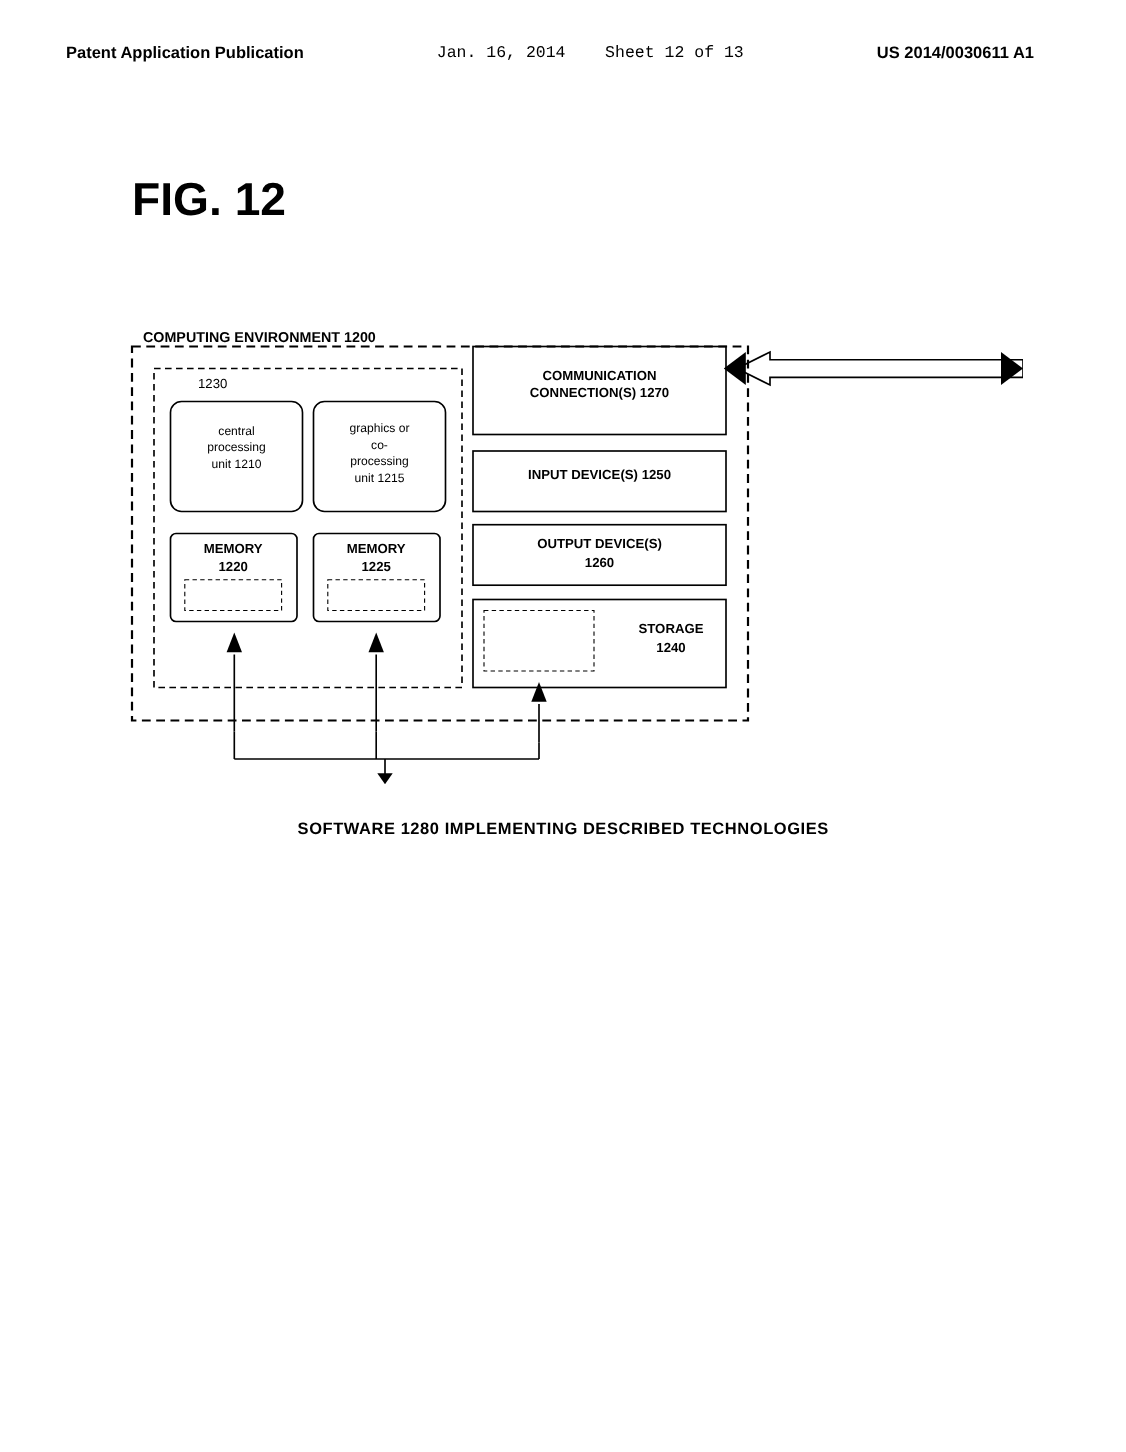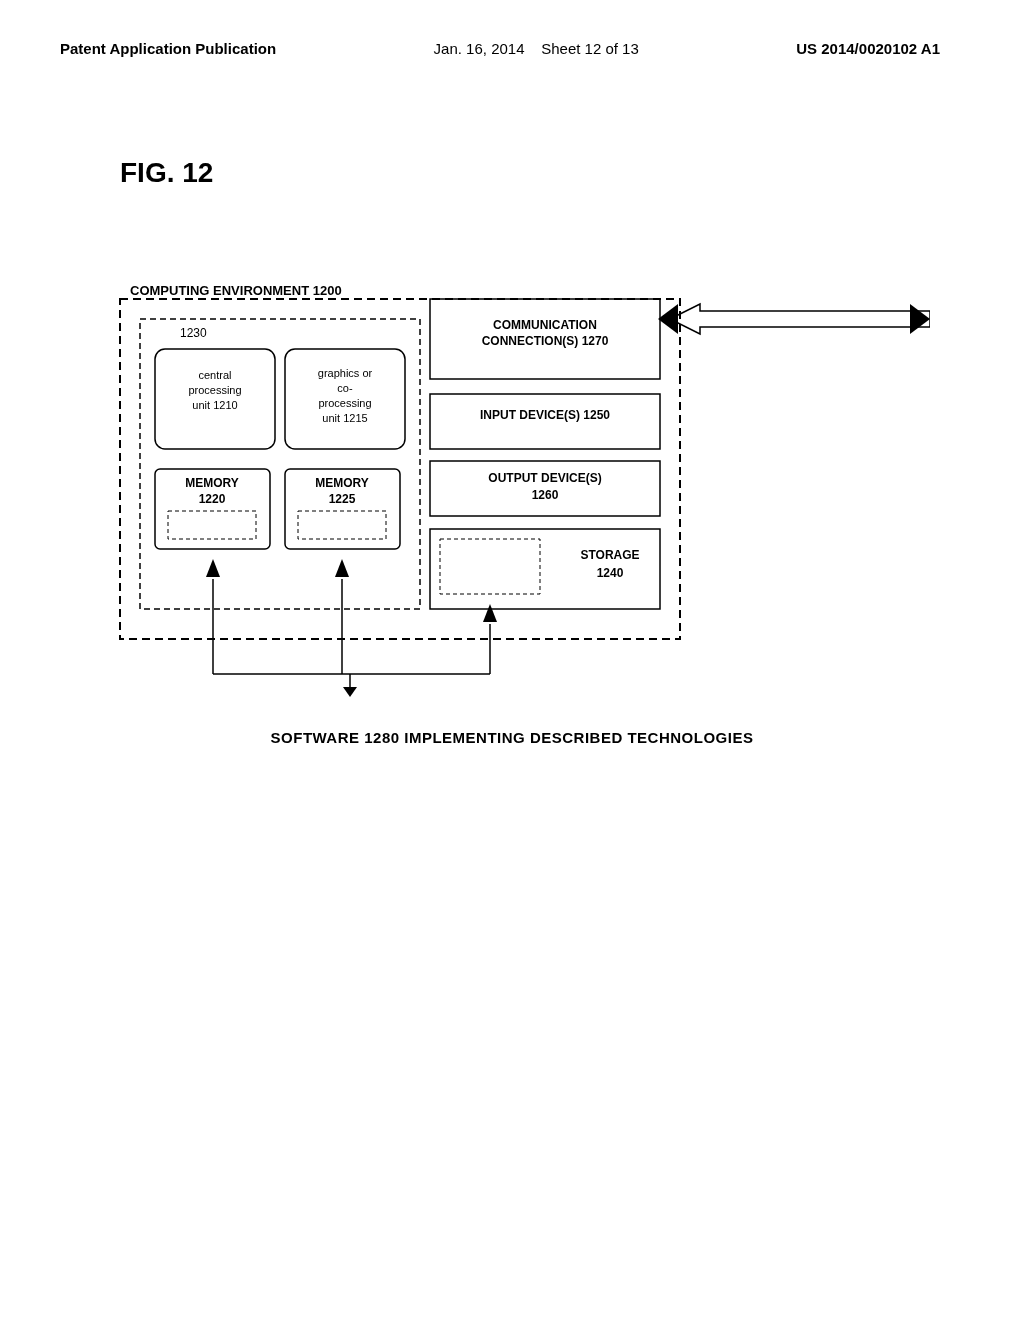--- a/index.html
+++ b/index.html
@@ -17,21 +17,21 @@
       display: flex;
       justify-content: space-between;
       align-items: flex-start;
       padding: 40px 84px 20px 60px;
       border-bottom: none;
     }
 
     
     .fig-label {
       padding: 80px 0 0 120px;
-      font-size: 28px;
+      font-size: 42px;
       font-weight: bold;
       font-family: Arial, sans-serif;
     }
 
     
     .diagram-area {
       display: flex;
       justify-content: center;
       align-items: flex-start;
       padding: 80px 44px 20px 60px;
@@ -50,25 +50,25 @@
       font-weight: bold;
       padding: 10px 80px;
       letter-spacing: 0.5px;
     }
   </style>
 </head>
 <body>
 
 <div class="header">
   <div style="font-weight:bold; font-size:15px;">Patent Application Publication</div>
-  <div style="font-size:15px; text-align:center;">
+  <div style="font-size:15px; text-align:center;font-family:Liberation Mono, monospace;">
     <span>Jan. 16, 2014</span>&nbsp;&nbsp;&nbsp;
     <span>Sheet 12 of 13</span>
   </div>
-  <div style="font-size:15px; font-weight:bold;">US 2014/0020102 A1</div>
+  <div style="font-size:15px; font-weight:bold;">US 2014/0030611 A1</div>
 </div>
 
 <div class="fig-label">FIG. 12</div>
 
 <div class="diagram-area">
   <svg class="diagram-svg" viewBox="0 0 820 430" xmlns="http://www.w3.org/2000/svg" style="font-family: Arial, sans-serif;">
 
     <rect x="10" y="30" width="560" height="340" fill="none" stroke="#000" stroke-width="2" stroke-dasharray="8,5"></rect>
 
     <text x="20" y="26" font-size="13" font-weight="bold">COMPUTING ENVIRONMENT 1200</text>

